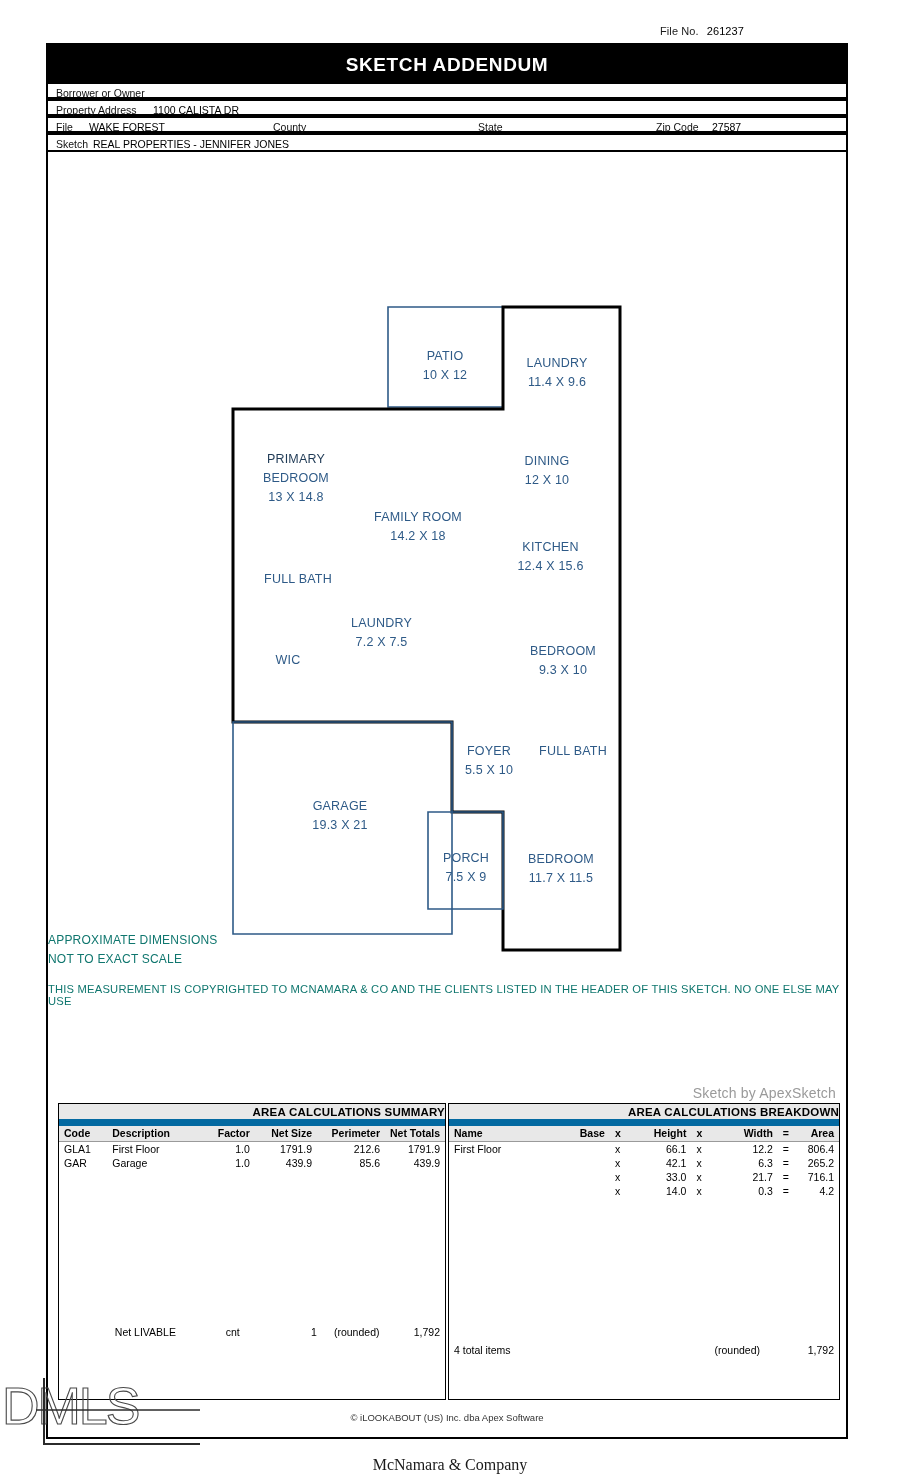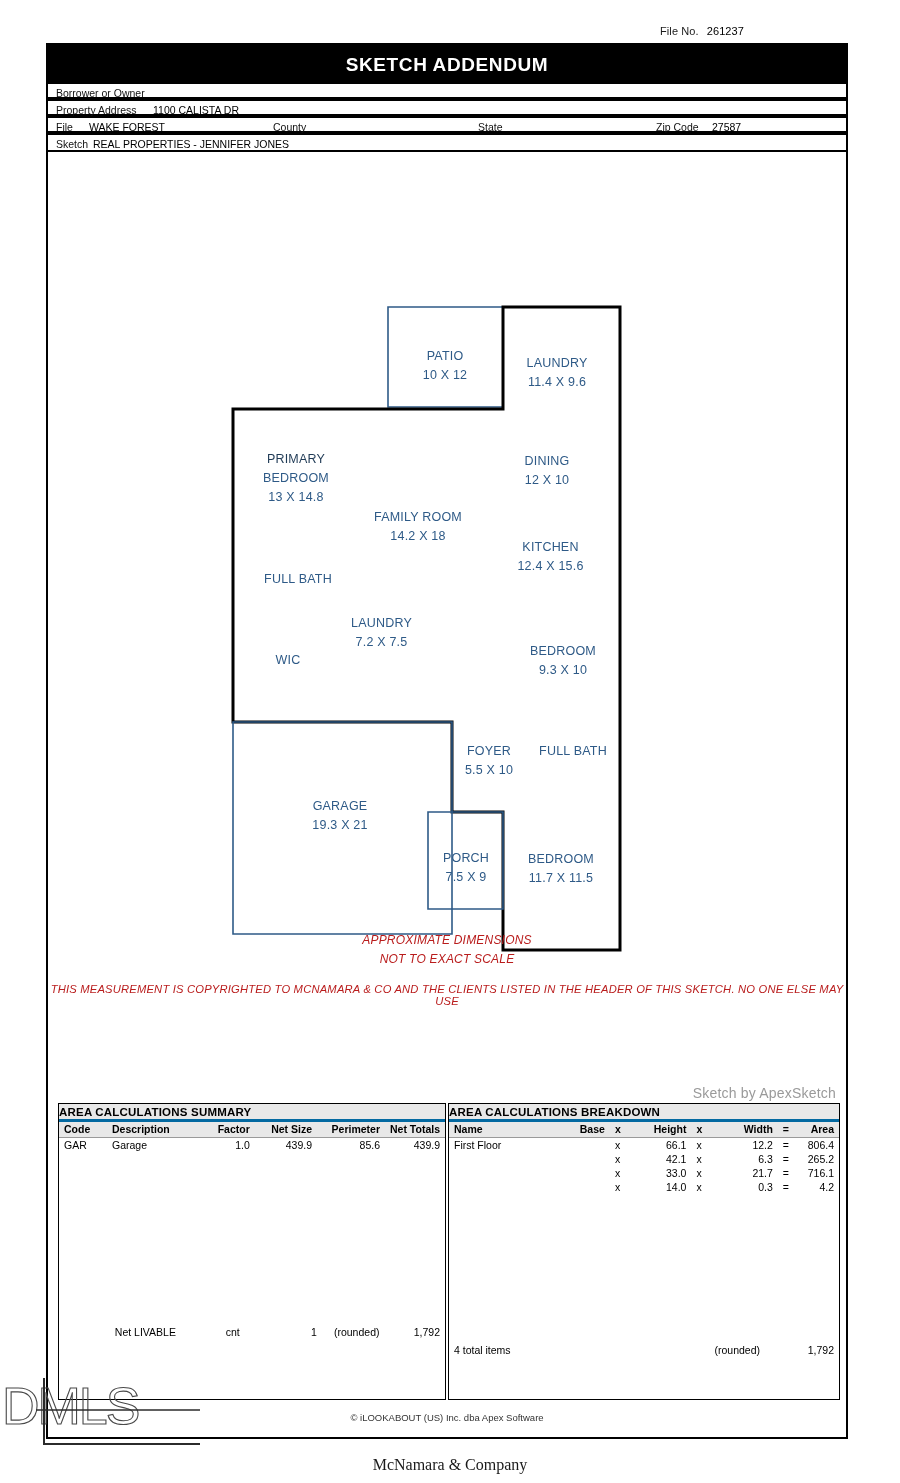--- a/index.html
+++ b/index.html
@@ -92,25 +92,23 @@
     white-space: nowrap;
     letter-spacing: .2px;
   }
   .rm-label .dim { display: block; }
   .rm-label.dark-first > span:first-child { color: #1f3a55; }
 
   
   .note {
     position: absolute;
     width: 100%;
-    text-align: center;
-    color: #b91c1c;
+    color: #0f766e;
     font-size: 12px;
     letter-spacing: .2px;
-    font-style: italic;
   }
   #note-approx  { top: 888px; }
   #note-scale   { top: 907px; }
   #note-copy    { top: 938px; font-size: 11.2px; }
 
   
   #sketch-credit {
     position: absolute;
     right: 10px;
     top: 1040px;
@@ -126,27 +124,27 @@
     height: 297px;
     border: 1.5px solid #000;
     box-sizing: border-box;
     background: #fff;
     overflow: hidden;
   }
   #calc-summary  { left: 10px;  width: 388px; }
   #calc-breakdown{ left: 400px; width: 392px; }
 
   .calc-title {
-    text-align: left;
+    text-align: right;
     font-size: 11.5px;
     font-weight: bold;
     letter-spacing: .2px;
     padding: 2px 0 1px;
     background: #e8e8e8;
-    border-bottom: 3px solid #0369a1;
+    border-bottom: 7px solid #0369a1;
   }
 
   table.calc {
     width: 100%;
     border-collapse: collapse;
     font-size: 10.5px;
   }
   table.calc th {
     background: #e8e8e8;
     font-weight: bold;
@@ -357,20 +355,28 @@
           <th class="ta-l" style="width:48px;">Code</th>
           <th class="ta-l" style="width:108px;">Description</th>
           <th class="ta-r" style="width:52px;">Factor</th>
           <th class="ta-r" style="width:62px;">Net Size</th>
           <th class="ta-r" style="width:66px;">Perimeter</th>
           <th class="ta-r">Net Totals</th>
         </tr>
       </thead>
       <tbody>
         <tr>
+          <td class="ta-l">GLA1</td>
+          <td class="ta-l">First Floor</td>
+          <td class="ta-r">1.0</td>
+          <td class="ta-r">1791.9</td>
+          <td class="ta-r">212.6</td>
+          <td class="ta-r">1791.9</td>
+        </tr>
+        <tr>
           <td class="ta-l">GAR</td>
           <td class="ta-l">Garage</td>
           <td class="ta-r">1.0</td>
           <td class="ta-r">439.9</td>
           <td class="ta-r">85.6</td>
           <td class="ta-r">439.9</td>
         </tr>
       </tbody>
     </table>
 

